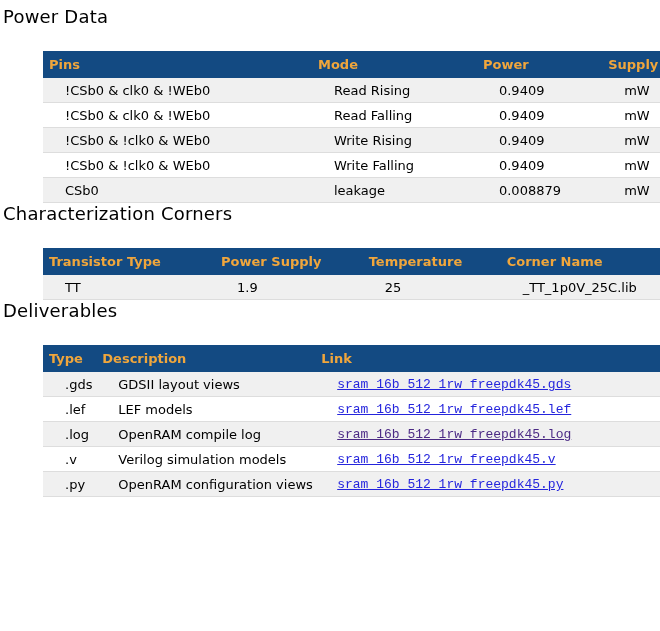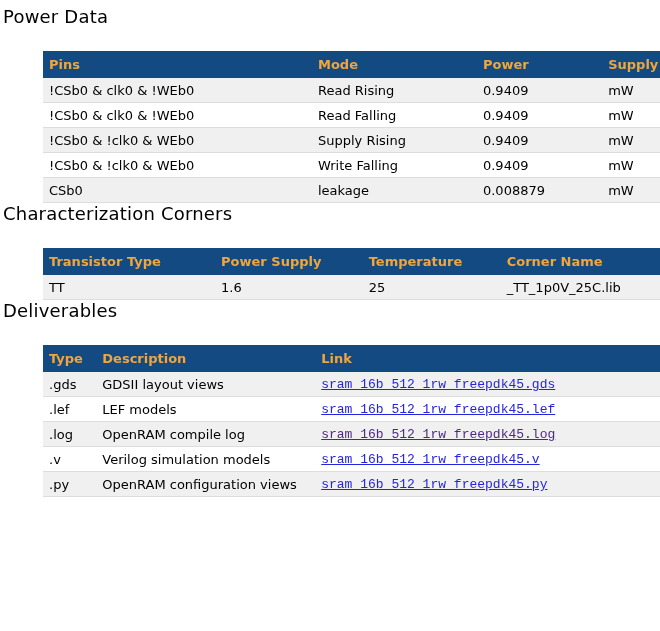--- a/index.html
+++ b/index.html
@@ -41,21 +41,21 @@
     font-weight: bold;
     font-size: 13px;
     height: 27px;
     padding: 0 6px;
     vertical-align: middle;
     white-space: nowrap;
     overflow: hidden;
   }
   table.data-table td {
     height: 24px;
-    padding: 0 6px;
+    padding: 0 22px;
     vertical-align: middle;
     border-bottom: 1px solid #dddddd;
     white-space: nowrap;
     overflow: hidden;
     font-size: 13px;
     color: #000000;
   }
   table.data-table tr:nth-child(odd) td {
     background: var(--row-alt-bg, #f0f0f0);
   }
@@ -100,21 +100,21 @@
           <td>mW</td>
         </tr>
         <tr>
           <td>!CSb0 &amp; clk0 &amp; !WEb0</td>
           <td>Read Falling</td>
           <td>0.9409</td>
           <td>mW</td>
         </tr>
         <tr>
           <td>!CSb0 &amp; !clk0 &amp; WEb0</td>
-          <td>Supply Rising</td>
+          <td>Write Rising</td>
           <td>0.9409</td>
           <td>mW</td>
         </tr>
         <tr>
           <td>!CSb0 &amp; !clk0 &amp; WEb0</td>
           <td>Write Falling</td>
           <td>0.9409</td>
           <td>mW</td>
         </tr>
         <tr>
@@ -140,21 +140,21 @@
         <tr>
           <th>Transistor Type</th>
           <th>Power Supply</th>
           <th>Temperature</th>
           <th>Corner Name</th>
         </tr>
       </thead>
       <tbody>
         <tr>
           <td>TT</td>
-          <td>1.6</td>
+          <td>1.9</td>
           <td>25</td>
           <td>_TT_1p0V_25C.lib</td>
         </tr>
       </tbody>
     </table>
 </section>
 
 <section>
   <h2 class="section-heading">Deliverables</h2>
   <table class="data-table">

